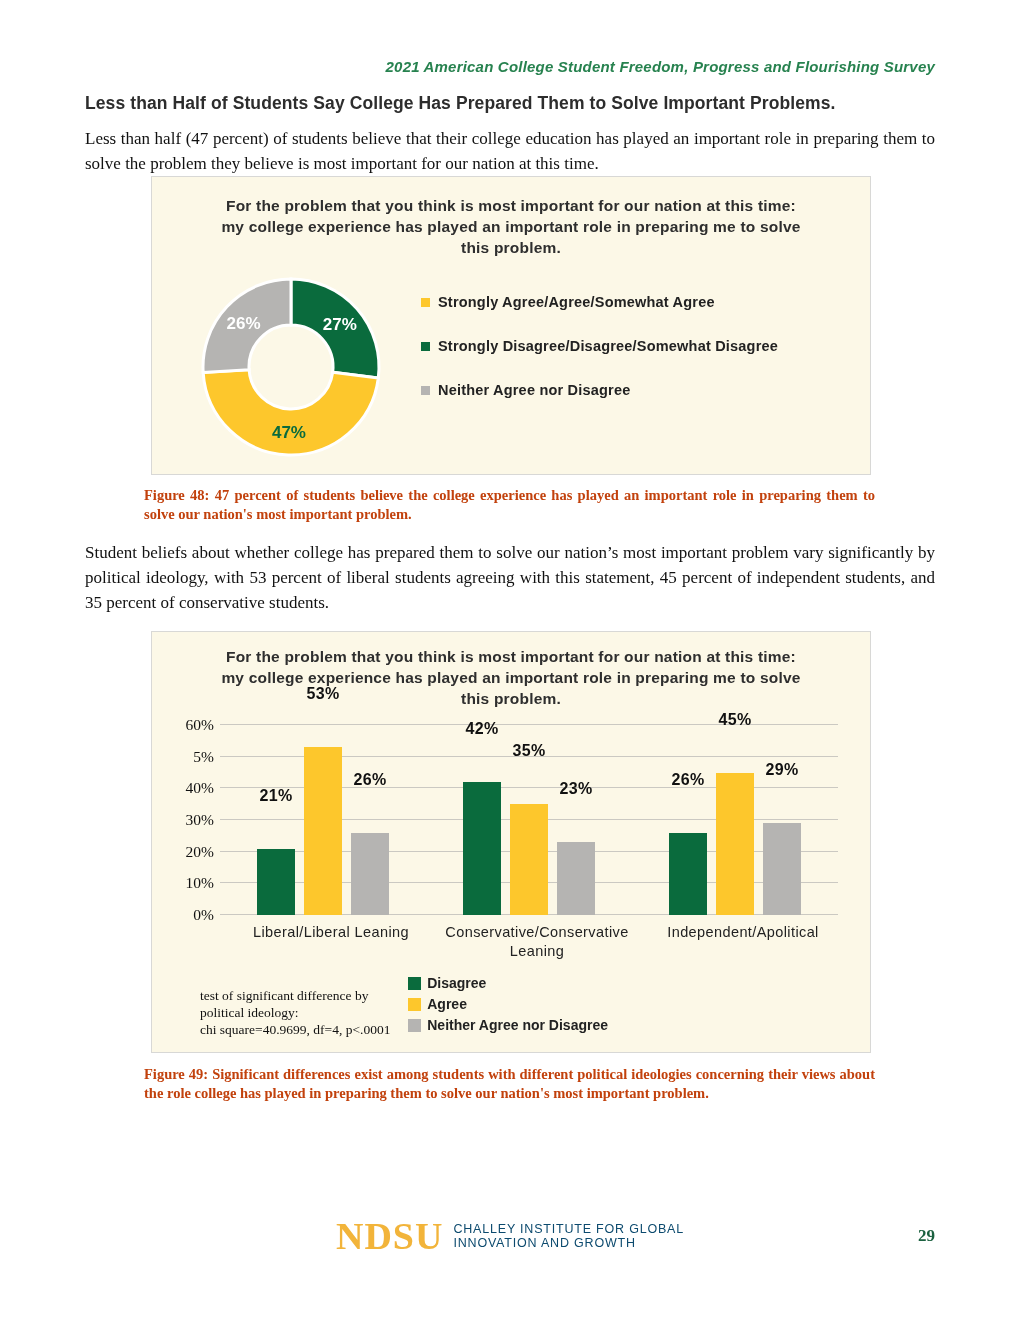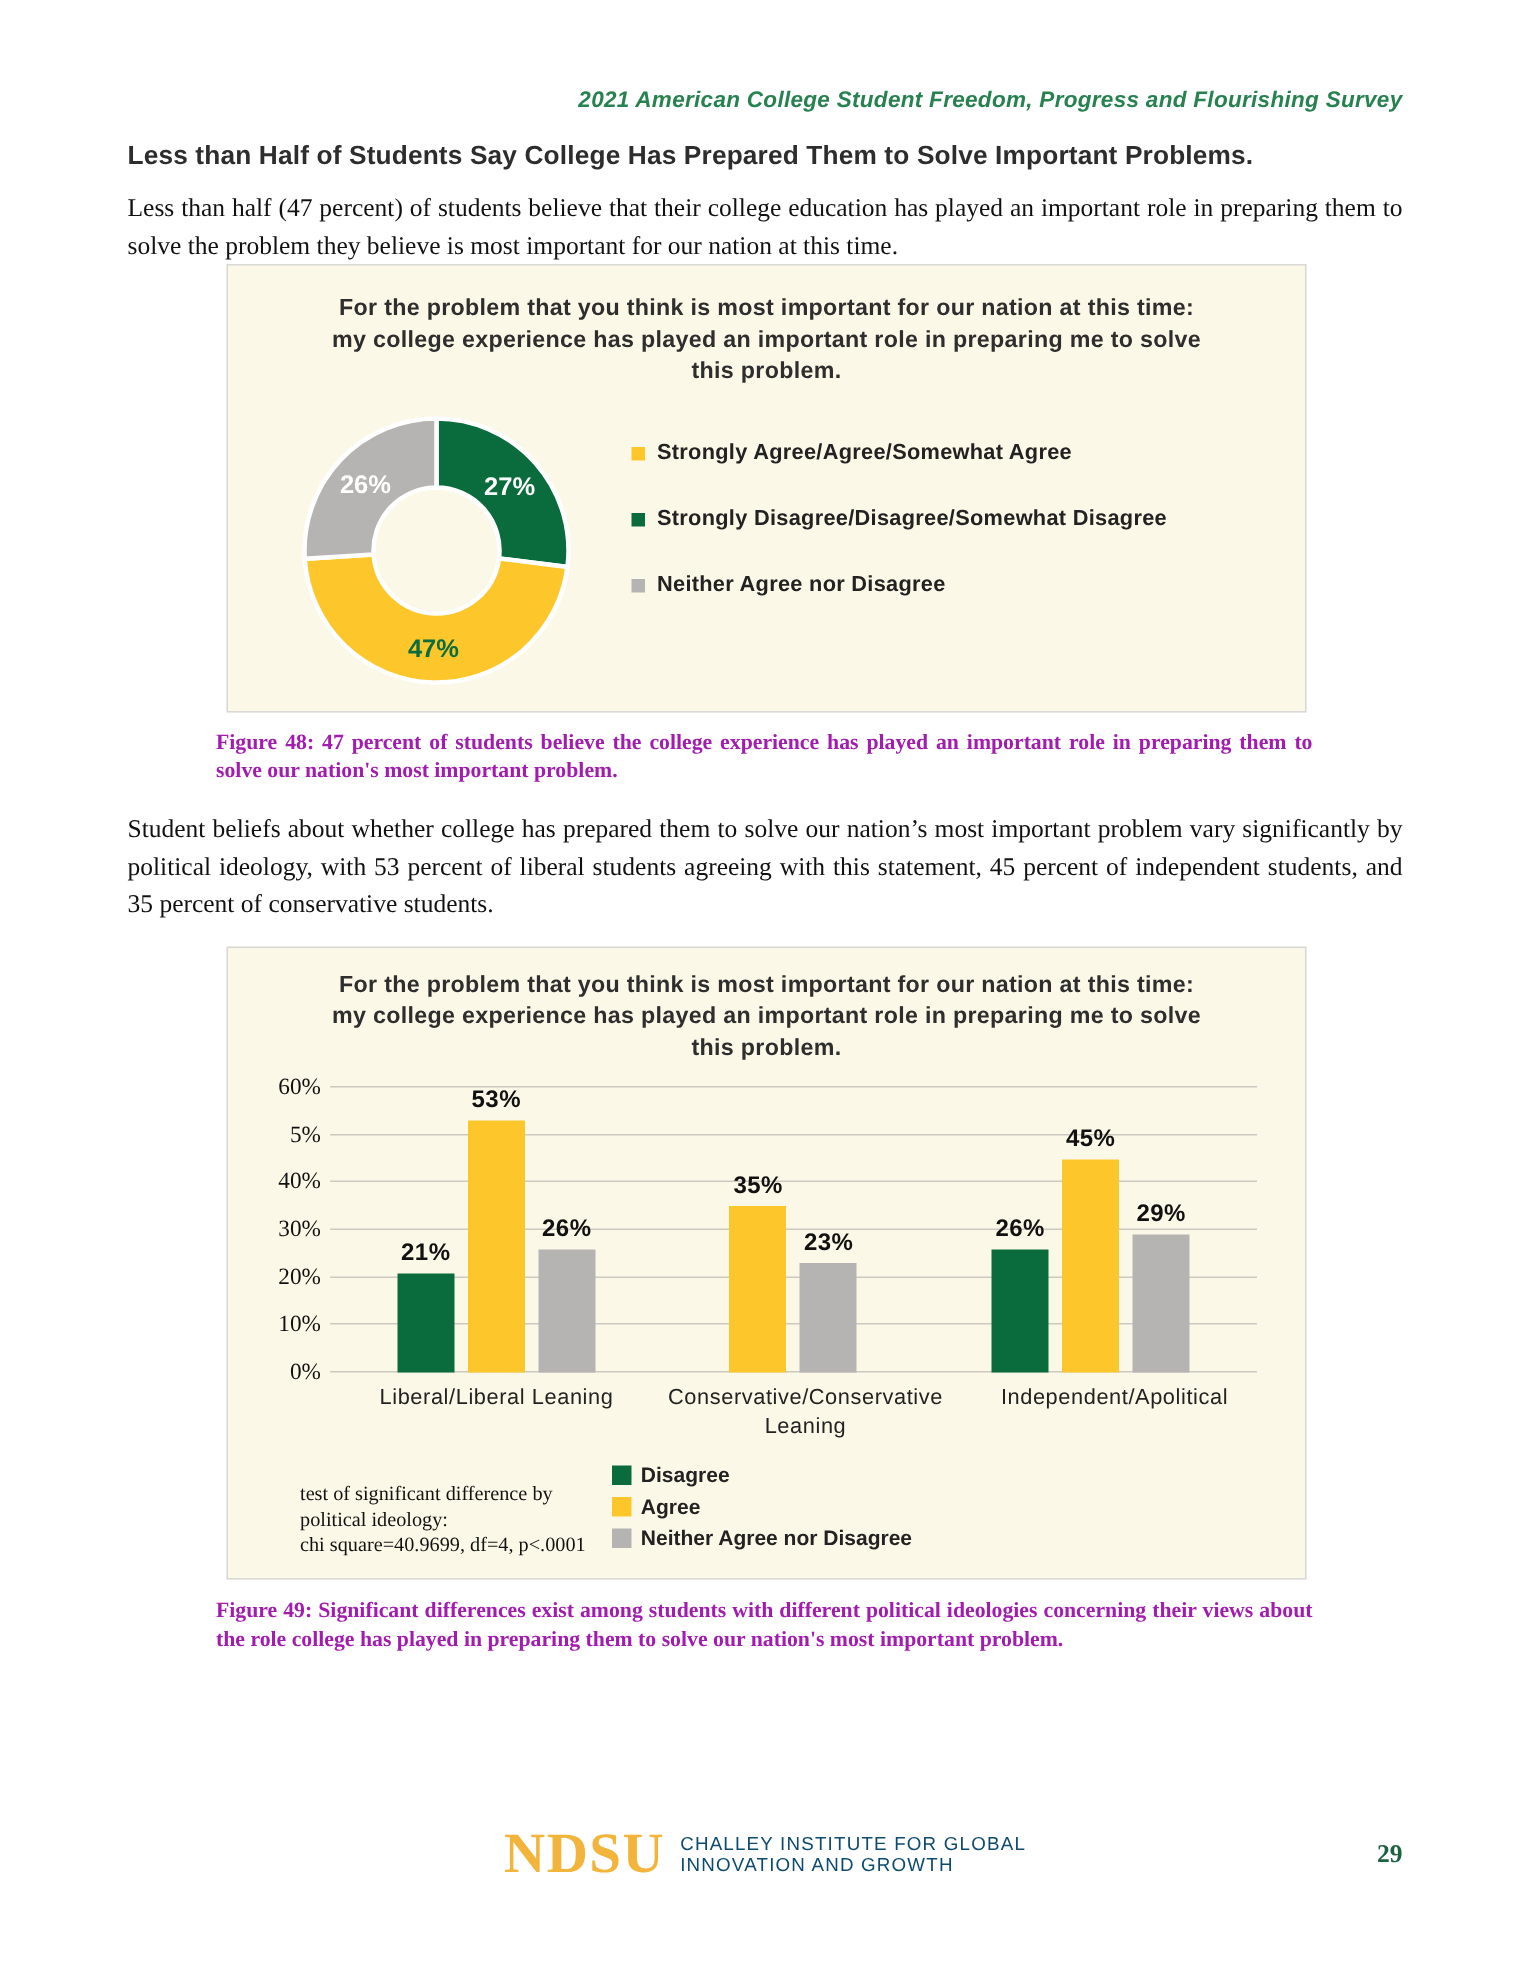--- a/index.html
+++ b/index.html
@@ -41,37 +41,37 @@
   .legend1 { margin-left: 35px; padding-top: 22px; }
   .legend1 .legend-item { display: flex; align-items: center; margin-bottom: 28px; }
   .legend1 .swatch { width: 9px; height: 9px; margin-right: 8px; flex: none; }
   .legend1 .legend-label {
     font-family: "Liberation Sans", sans-serif; font-weight: bold;
     font-size: 14.5px; color: #222222; letter-spacing: 0.2px; white-space: nowrap;
   }
   .fig-caption {
     margin-top: 11px; margin-left: 59px; width: 731px;
     font-weight: bold; font-size: 14.5px; line-height: 19px;
-    color: #a21caf; text-align: justify;
+    color: #c2410c; text-align: justify;
   }
   
   .bar-area { display: flex; margin-top: 16px; }
   .y-axis { position: relative; width: 44px; height: 190px; flex: none; }
   .y-axis .ytick {
     position: absolute; right: 6px; transform: translateY(-50%);
     font-family: "Liberation Serif", serif; font-size: 15.5px; color: #111111;
   }
   .plot { position: relative; height: 190px; flex: 1; margin-right: 8px; }
   .gridline { position: absolute; left: 0; right: 0; height: 1px; background: #cbc9c2; }
   .groups {
     position: absolute; left: 0; right: 0; top: 0; bottom: 0;
     display: flex; justify-content: space-around; align-items: flex-end;
   }
   .bar-group { display: flex; align-items: flex-end; gap: 9px; }
-  .bar-col { display: flex; flex-direction: column; align-items: center; }
+  .bar-col { display: flex; flex-direction: column; align-items: center; gap: 40px; }
   .bar-value {
     font-family: "Liberation Sans", sans-serif; font-weight: bold;
     font-size: 16px; color: #111111; margin-bottom: 4px; letter-spacing: 0.3px;
   }
   .bar { width: 38px; }
   .x-labels { display: flex; justify-content: flex-start; margin-top: 8px; margin-left: 52px; }
   .x-label {
     width: 216px; text-align: center; font-family: "Liberation Sans", sans-serif;
     font-size: 14.5px; line-height: 19px; color: #222222; letter-spacing: 0.4px;
   }
@@ -178,20 +178,24 @@
                 <span class="bar-value">53%</span>
                 <div class="bar" style="height: 167.833px; background: rgb(253, 199, 44);"></div>
               </div>
               <div class="bar-col">
                 <span class="bar-value">26%</span>
                 <div class="bar" style="height: 82.3333px; background: rgb(181, 180, 178);"></div>
               </div>
             </div>
             <div class="bar-group">
               <div class="bar-col">
+                <span class="bar-value">42%</span>
+                <div class="bar" style="height: 133px; background: rgb(10, 107, 61);"></div>
+              </div>
+              <div class="bar-col">
                 <span class="bar-value">35%</span>
                 <div class="bar" style="height: 110.833px; background: rgb(253, 199, 44);"></div>
               </div>
               <div class="bar-col">
                 <span class="bar-value">23%</span>
                 <div class="bar" style="height: 72.8333px; background: rgb(181, 180, 178);"></div>
               </div>
             </div>
             <div class="bar-group">
               <div class="bar-col">

